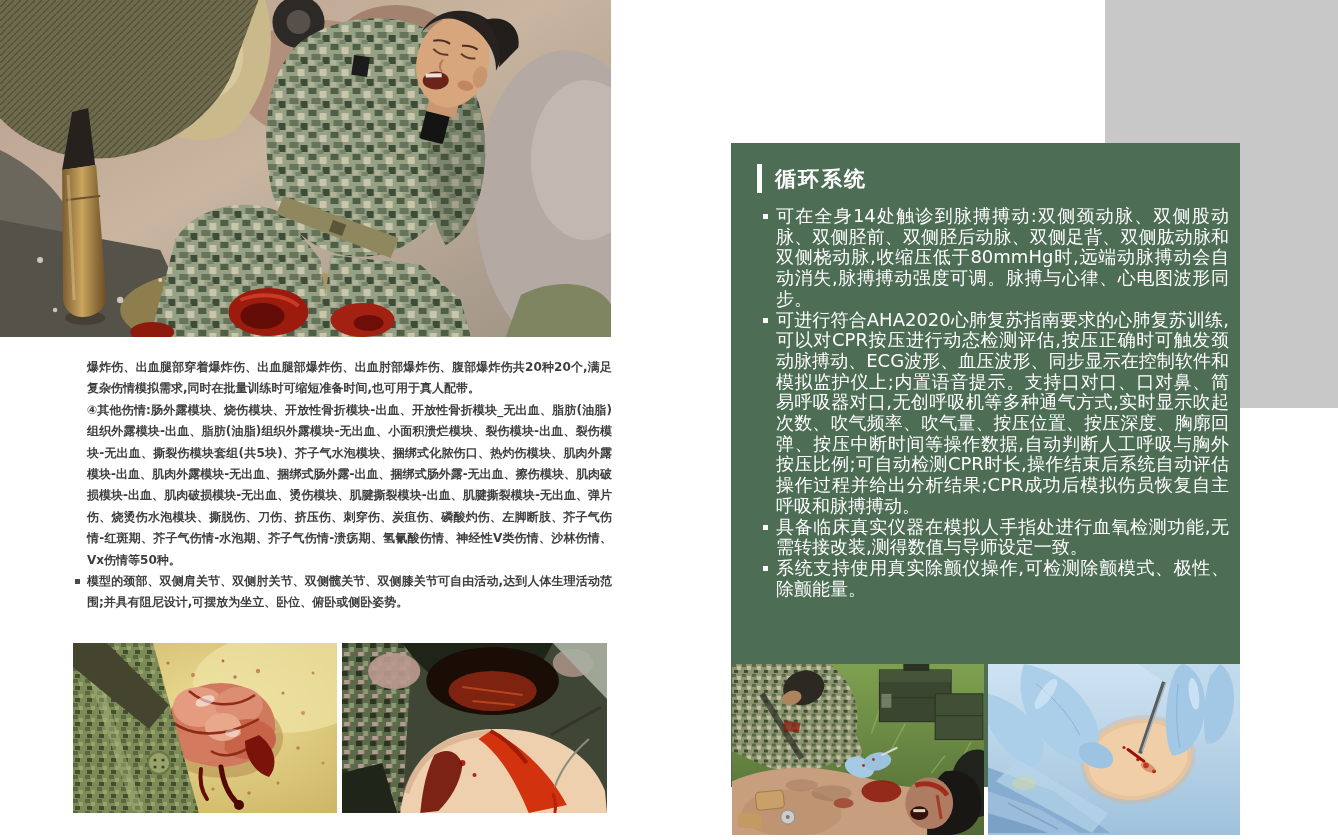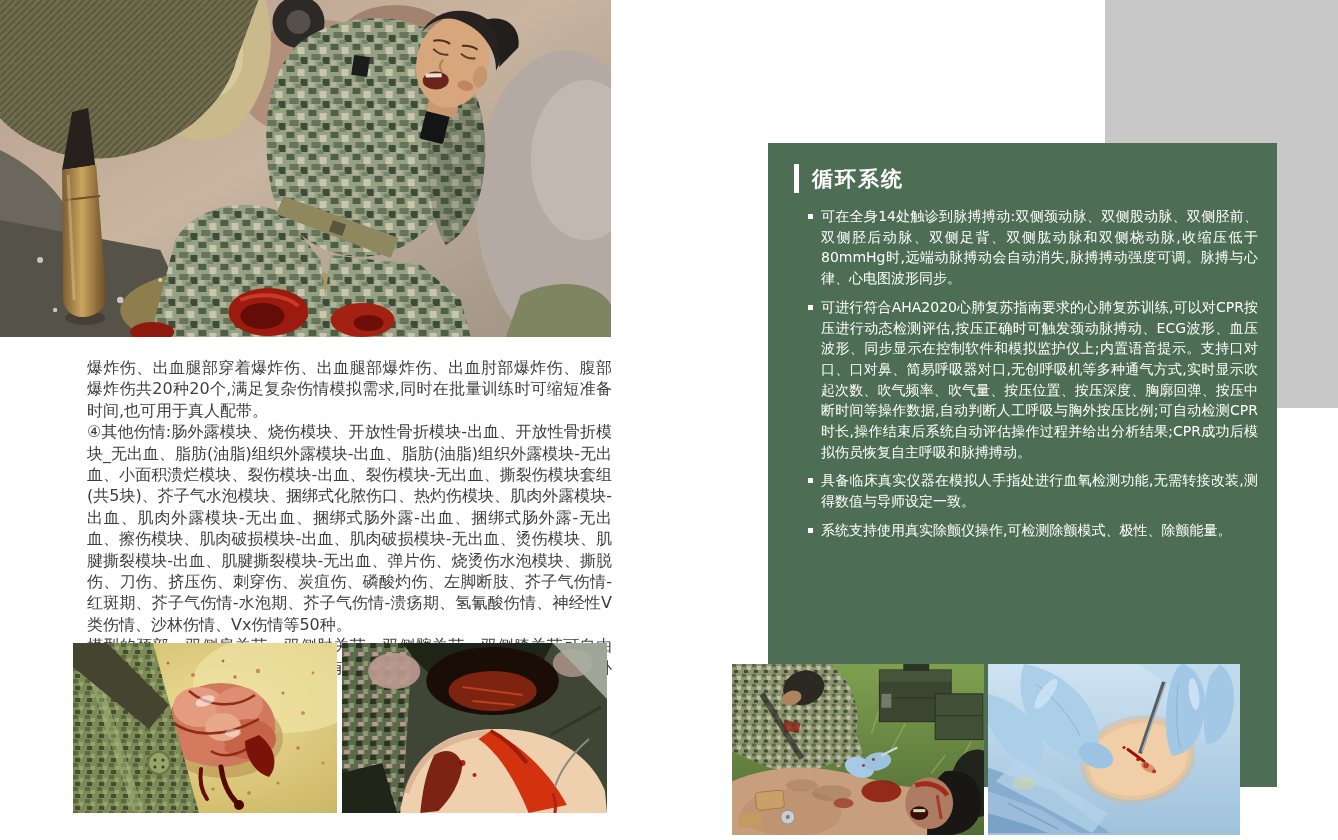--- a/index.html
+++ b/index.html
@@ -8,44 +8,44 @@
     font-family:"DejaVu Sans","Liberation Sans",sans-serif;
   }
   
   .gray-block{position:absolute;left:1105px;top:0;width:233px;height:408px;background:var(--gray_block,#c8c8c8);}
   
   .hero{position:absolute;left:0;top:0;width:611px;height:337px;overflow:hidden;}
   .hero svg,.ph svg{display:block;width:100%;height:100%;}
   
   .left-col{
     position:absolute;left:75px;top:357px;width:537px;
-    color:var(--body_text,#3e3e3e);font-size:16px;line-height:21.4px;text-align:justify;
+    color:var(--body_text,#3e3e3e);font-size:12px;line-height:21.4px;text-align:justify;font-weight:bold;
   }
   .left-col p{margin:0;padding-left:12px;}
   .left-col p.first{padding-left:12px;}
   .bullet-item{position:relative;padding-left:12px;}
   .bullet-item .sq{
     position:absolute;left:0;top:8px;width:5px;height:5px;background:#4a4a4a;display:block;
   }
   
   .ph{position:absolute;overflow:hidden;}
   .ph-w1{left:73px;top:643px;width:264px;height:170px;}
   .ph-w2{left:342px;top:643px;width:265px;height:170px;}
   
   .panel{
-    position:absolute;left:768px;top:143px;width:509px;height:644px;
+    position:absolute;left:731px;top:143px;width:509px;height:644px;
     background:var(--panel_green,#4d6d55);color:var(--panel_text,#ffffff);
   }
   .panel-head{display:flex;align-items:center;margin:21px 0 0 26px;}
   .panel-head .bar{width:5px;height:29px;background:#fff;margin-right:13px;display:block;}
   .panel-head h2{margin:0;font-size:21px;font-weight:bold;letter-spacing:2px;color:#fff;}
   .panel ul{list-style:none;margin:13px 0 0 0;padding:0 11px 0 32px;}
   .panel li{
-    position:relative;padding-left:13px;font-size:14px;line-height:20.7px;
-    text-align:justify;margin:8px;
+    position:relative;padding-left:13px;font-size:18px;line-height:20.7px;
+    text-align:justify;margin:0;
   }
   .panel li .sq{position:absolute;left:0;top:8px;width:5px;height:5px;background:#fff;display:block;}
   
   .ph-b1{left:732px;top:664px;width:252px;height:171px;}
   .ph-b2{left:988px;top:664px;width:252px;height:171px;}
 </style>
 </head>
 <body>
 
 <div class="page">

